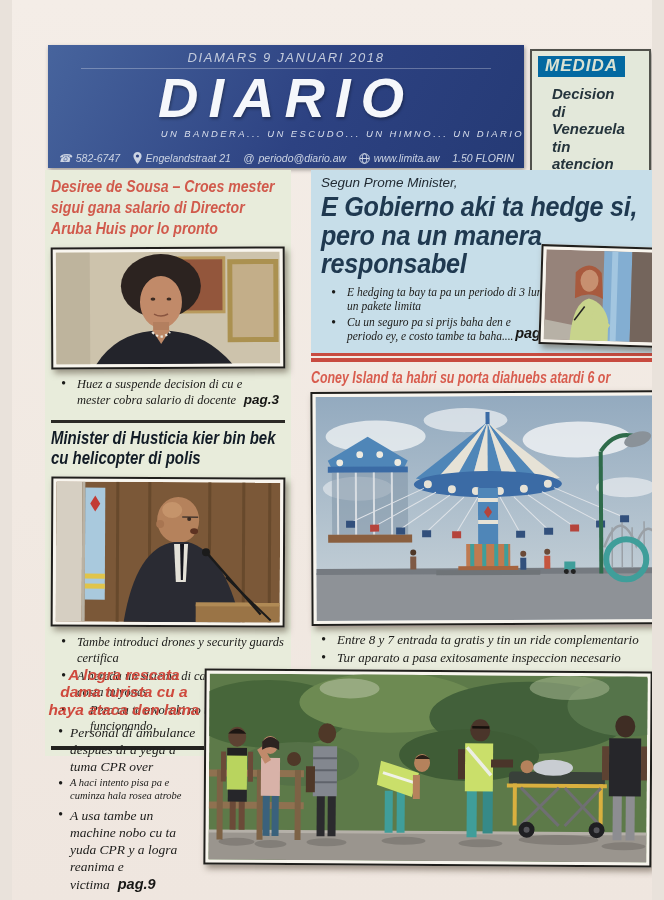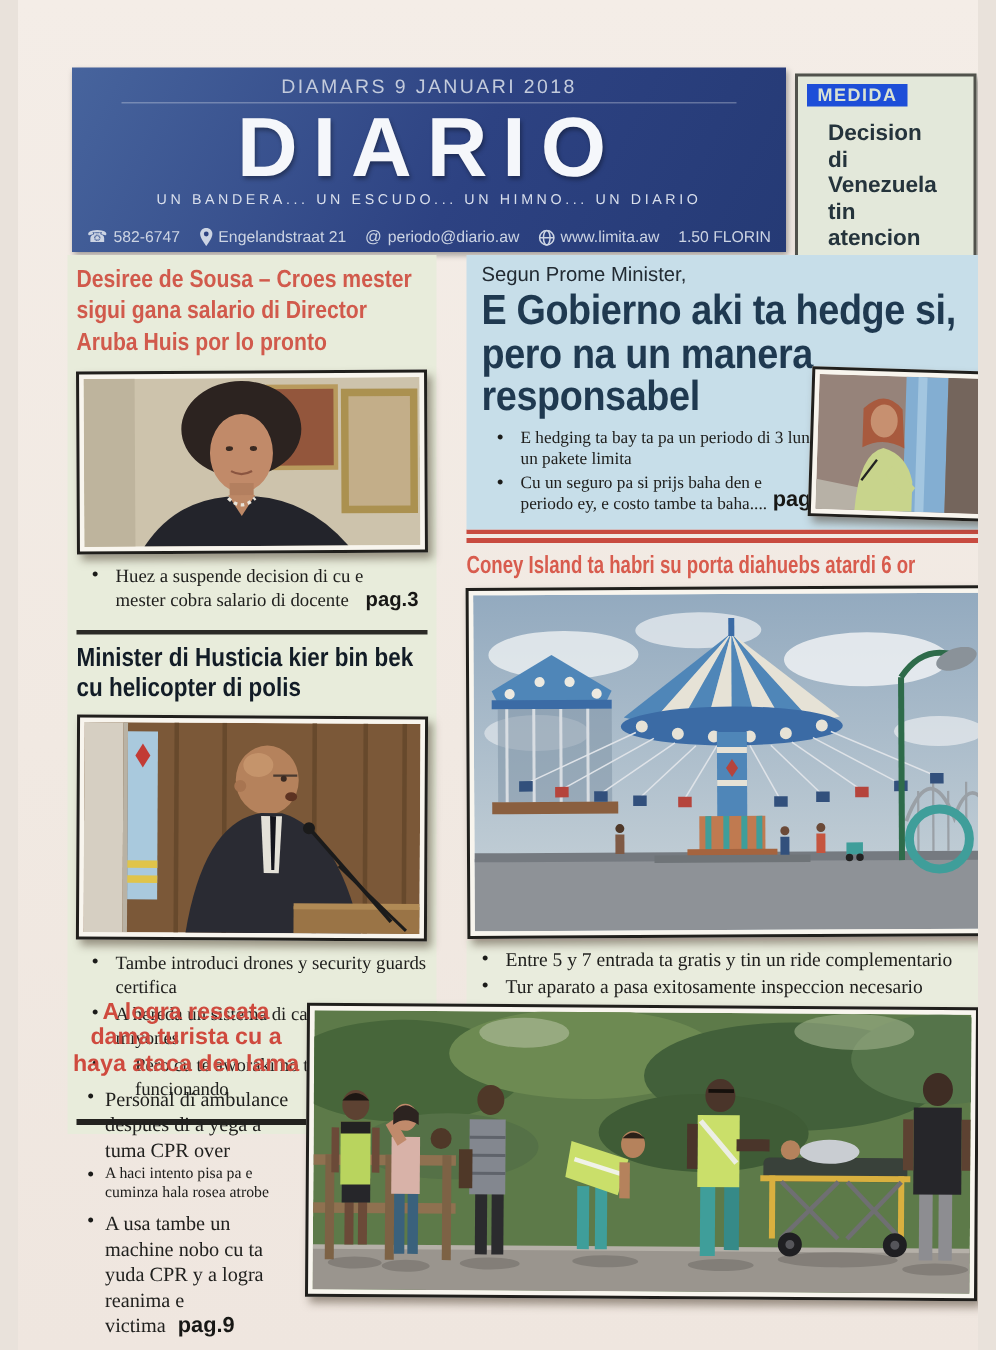--- a/index.html
+++ b/index.html
@@ -1,37 +1,37 @@
 <!DOCTYPE html>
 <html><head>
 <meta charset="utf-8">
 <style>
   html,body{margin:0;padding:0;background:#e9e2db;}
   #page{position:relative;width:640px;height:900px;margin:0 auto;overflow:hidden;
         background:linear-gradient(180deg,#f4ede7 0%,#f1e9e2 55%,#efe6df 100%);
-        font-family:"Liberation Sans",sans-serif;color:#1d1d1b;}
+        font-family:"Liberation Sans",sans-serif;color:#1d1d1b;font-style:italic;}
   
   .header{position:absolute;left:36px;top:45px;width:476px;height:123px;
           background:linear-gradient(118deg,#47649d 0%,#2d4282 55%,#253a75 100%);
           box-shadow:1px 2px 4px rgba(0,0,0,.35);}
   .date-bar{width:86%;margin:0 auto;text-align:center;color:#c3cbdc;font-size:13px;
             letter-spacing:1.6px;padding:5px 0 3px;border-bottom:1px solid rgba(255,255,255,.28);}
   .masthead{text-align:center;color:#f5f7fb;font-size:56px;font-weight:bold;letter-spacing:10px;
             line-height:56px;margin-top:1px;text-shadow:1px 2px 3px rgba(0,0,0,.35);}
-  .tagline{text-align:center;color:#d9dfec;font-size:9.5px;letter-spacing:2.4px;margin-top:2px;}
+  .tagline{text-align:right;color:#d9dfec;font-size:9.5px;letter-spacing:2.4px;margin-top:2px;}
   .contact{position:absolute;left:0;right:0;bottom:4px;display:flex;align-items:center;
            justify-content:space-between;padding:0 10px;color:#ccd4e3;font-size:10.5px;}
   .ci{display:flex;align-items:center;gap:4px;white-space:nowrap;}
   .gl{font-size:11px;line-height:10px;}
   .isvg{display:inline-block;}
   
   .medida{position:absolute;left:518px;top:49px;width:117px;height:121px;background:#e3e8da;
           border:2px solid #51524c;box-shadow:2px 3px 4px rgba(0,0,0,.35);}
-  .medida-label{display:inline-block;margin:5px 0 0 6px;background:#1d4ed8;color:#d9e2d3;
-                font-weight:bold;font-size:12px;letter-spacing:1px;padding:0 7px 1px;}
+  .medida-label{display:inline-block;margin:5px 0 0 6px;background:#0369a1;color:#d9e2d3;
+                font-weight:bold;font-size:17px;letter-spacing:1px;padding:0 7px 1px;}
   .medida-text{margin-top:8px;padding:0 20px;font-weight:bold;font-size:15px;
                line-height:1.17;color:#25343c;}
   
   .cond{transform-origin:0 0;display:block;}
   .c85{width:117%;transform:scaleX(.855);}
   .c90{width:111%;transform:scaleX(.9);}
   .c75{width:133%;transform:scaleX(.752);}
   .photo-frame{border:2px solid #201f1c;background:#f8f5ee;padding:3px;
                box-shadow:3px 4px 6px rgba(70,55,40,.5);}
   .photo-frame svg{display:block;}
@@ -333,21 +333,21 @@
           <rect x="204" y="162" width="6" height="12" fill="#32507c"></rect>
             <circle cx="207" cy="158" r="3" fill="#6b4a38"></circle>
           <rect x="94" y="160" width="6" height="13" fill="#7f5a45"></rect>
             <circle cx="97" cy="156" r="3" fill="#4f3828"></circle>
         </g>
       </svg>
     </div>
 
     <div class="coney-bullets">
       <div class="b-row">
-        <span>Entre 5 y 7 entrada ta gratis y tin un ride complementario</span>
+        <span>Entre 8 y 7 entrada ta gratis y tin un ride complementario</span>
       </div>
       <div class="b-row">
         <span>Tur aparato a pasa exitosamente inspeccion necesario</span>
       </div>
       <div class="b-row">
         <span>A ricibi keuring pa demostra cu aparatonan ta safe</span><span class="pag">pag.11</span>
       </div>
     </div>
     <div class="rule-double"></div>
   </div>

